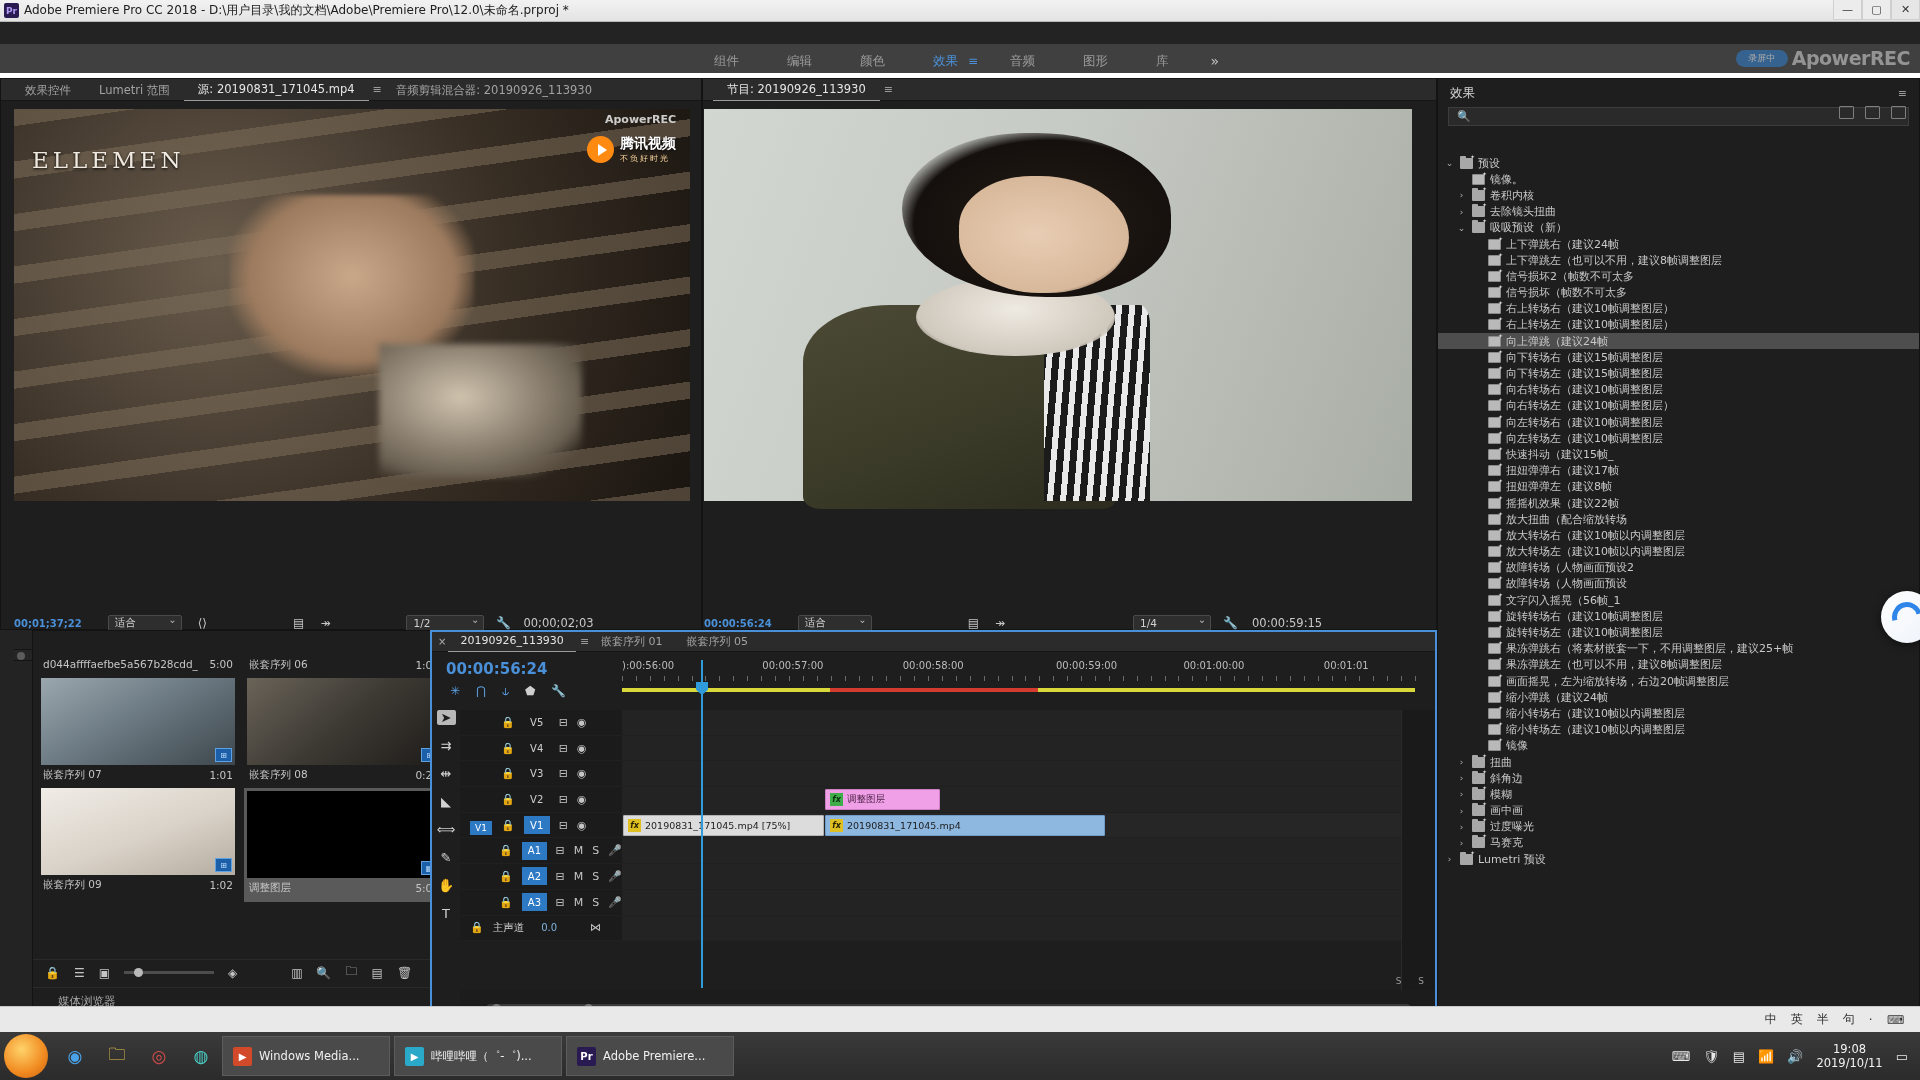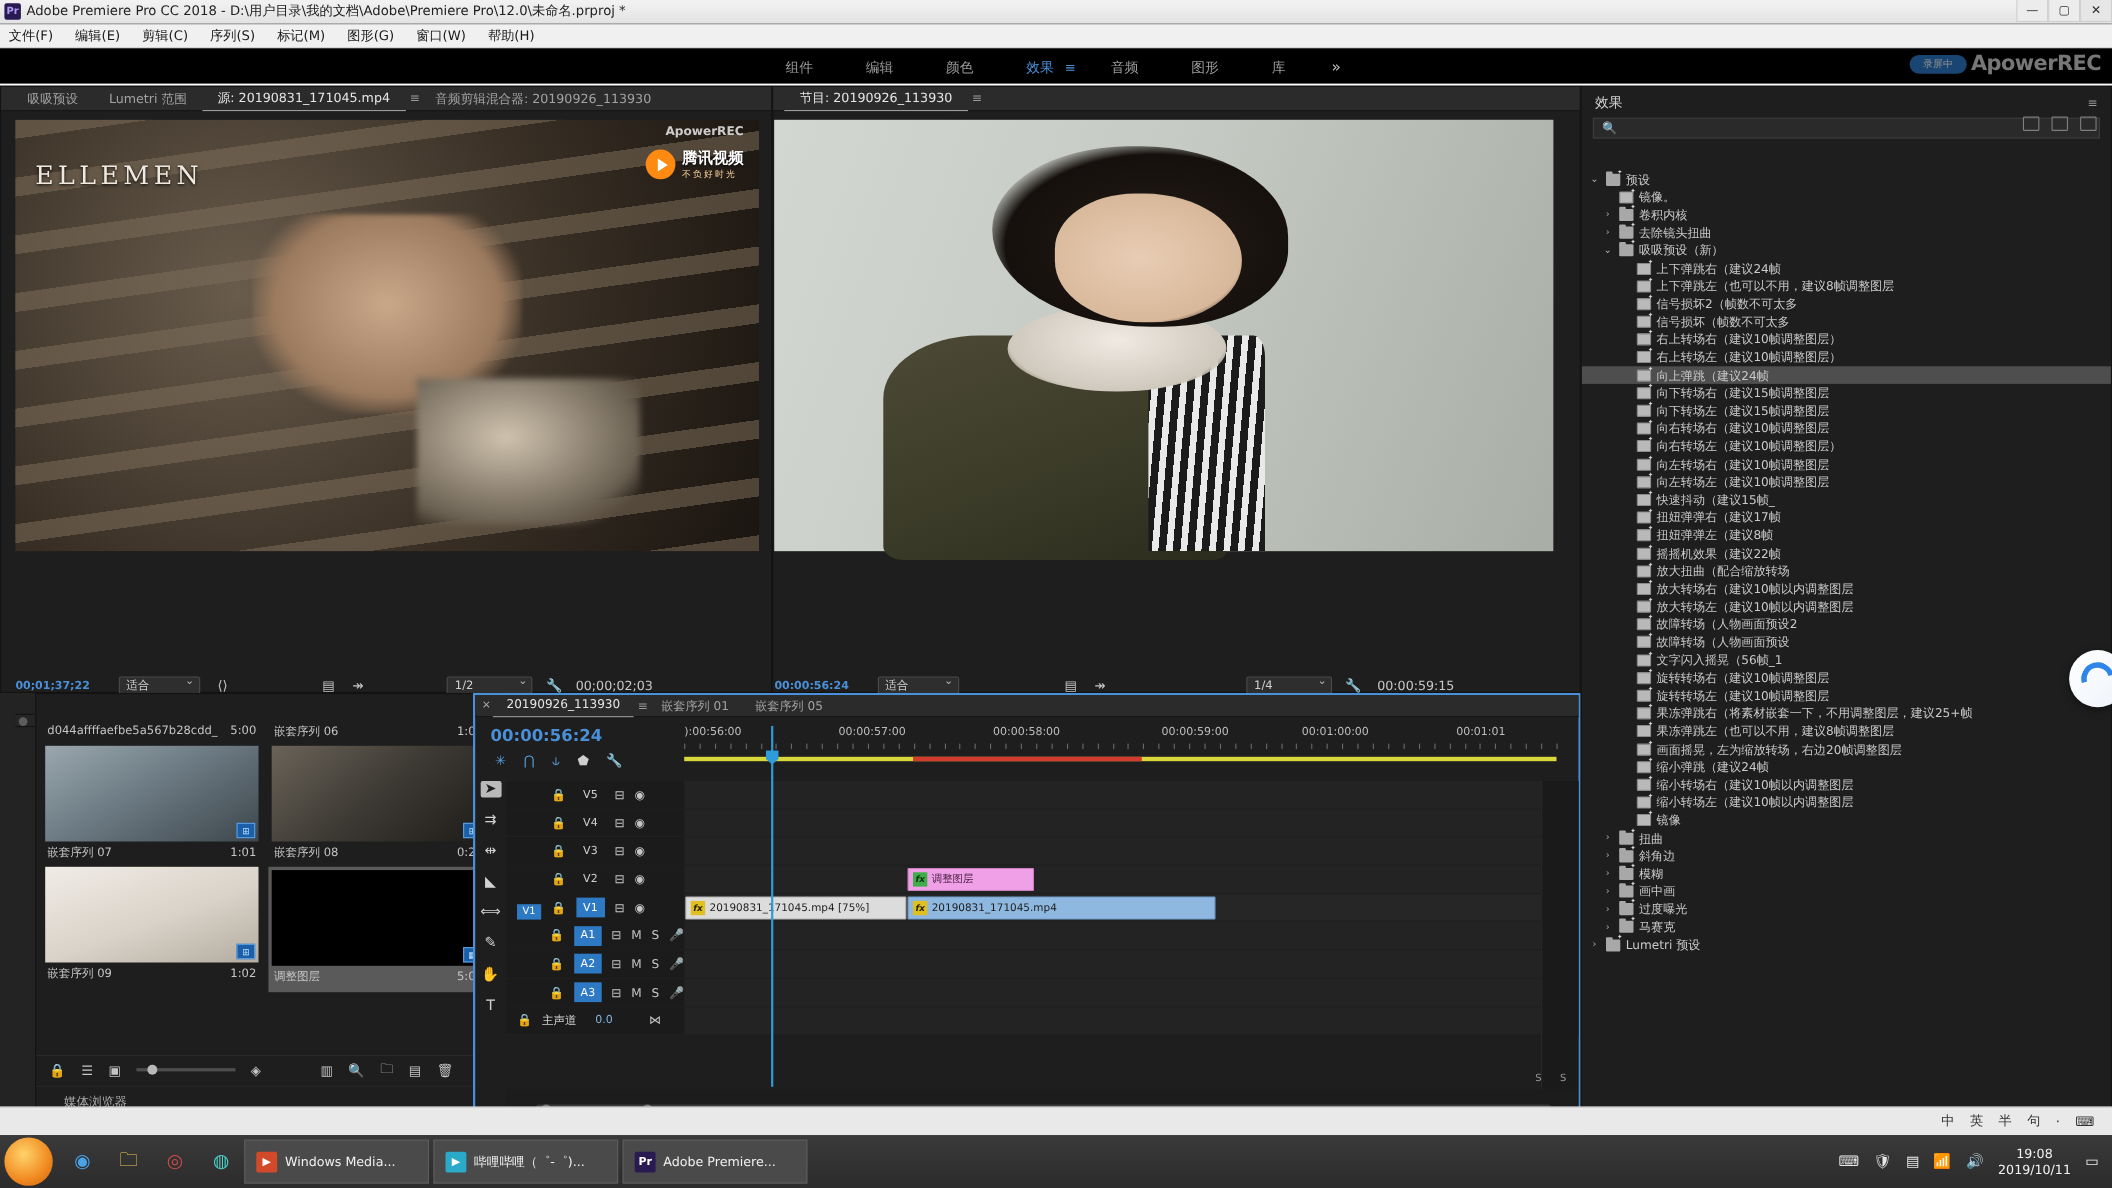--- a/index.html
+++ b/index.html
@@ -20,22 +20,22 @@
     font-size:11px;color:#333; border:1px solid #cfcfcf; border-top:none; background:#ececec;}
   .winbtns div.cl{ background:#e6e6e6;}
 
   
   .menubar{ position:absolute; left:0; top:22px; width:1920px; height:22px;
     background:#f0f0f0; display:flex; align-items:center; padding-left:8px; gap:20px;
     border-bottom:1px solid #c8c8c8;}
   .menubar span{ font-size:12px; color:#1a1a1a; cursor:default;}
 
   
-  .wsbar{ position:absolute; left:0; top:44px; width:1920px; height:34px; background:#000000;
-    border-bottom:2px solid #ffffff;}
+  .wsbar{ position:absolute; left:0; top:44px; width:1920px; height:34px; background:#404040;
+    border-bottom:5px solid #ffffff;}
   .wstabs{ position:absolute; left:690px; top:0; height:34px; display:flex; align-items:center; gap:0;}
   .wstab{ font-size:12.5px; color:#9b9b9b; padding:0 24px; line-height:34px; cursor:default;}
   .wstab.active{ color:#4a90d9;}
   .wsmenuicon{ color:#4a90d9; font-size:12px; margin-left:-14px; margin-right:8px;}
   .wsmore{ color:#c0c0c0; font-size:14px; padding:0 18px;}
   .apowerrec{ position:absolute; right:10px; top:3px; display:flex; align-items:center; gap:4px;
      opacity:.55;}
   .apowerrec .lbl{ font-size:19px; font-weight:bold; color:#d9d9d9; letter-spacing:-.5px;}
   .apowerrec .badge{ width:52px;height:17px;background:#2f7fd1;border-radius:9px;color:#fff;
      font-size:9px;display:flex;align-items:center;justify-content:center;}
@@ -253,30 +253,20 @@
   <div class="titlebar">
     <div class="prico">Pr</div>
     <div class="ttxt">Adobe Premiere Pro CC 2018 - D:\用户目录\我的文档\Adobe\Premiere Pro\12.0\未命名.prproj *</div>
     <div class="winbtns">
       <div>—</div>
       <div>▢</div>
       <div class="cl">✕</div>
     </div>
   </div>
 
-  <div class="menubar" id="menubar">
-      <span>文件(F)</span>
-      <span>编辑(E)</span>
-      <span>剪辑(C)</span>
-      <span>序列(S)</span>
-      <span>标记(M)</span>
-      <span>图形(G)</span>
-      <span>窗口(W)</span>
-      <span>帮助(H)</span>
-    </div>
 
   <div class="wsbar">
     <div class="wstabs" id="wstabs">
         <div class="wstab">组件</div>
         <div class="wstab">编辑</div>
         <div class="wstab">颜色</div>
         <div class="wstab active">效果</div>
         <span class="wsmenuicon">≡</span>
         <div class="wstab">音频</div>
         <div class="wstab">图形</div>
@@ -284,21 +274,21 @@
         <div class="wsmore">»</div>
       </div>
     <div class="apowerrec">
       <div class="badge">录屏中</div>
       <div class="lbl">ApowerREC</div>
     </div>
   </div>
 
   <div class="panel" id="srcPanel">
     <div class="ptabs" id="srcTabs">
-        <div class="ptab">吸吸预设</div>
+        <div class="ptab">效果控件</div>
         <div class="ptab">Lumetri 范围</div>
         <div class="ptab active">源: 20190831_171045.mp4</div>
         <span class="ham">≡</span>
         <div class="ptab">音频剪辑混合器: 20190926_113930</div>
       </div>
 
     <div class="mon-video src">
       <div class="src-blinds"></div>
       <div class="src-face"></div>
       <div class="src-blob"></div>

